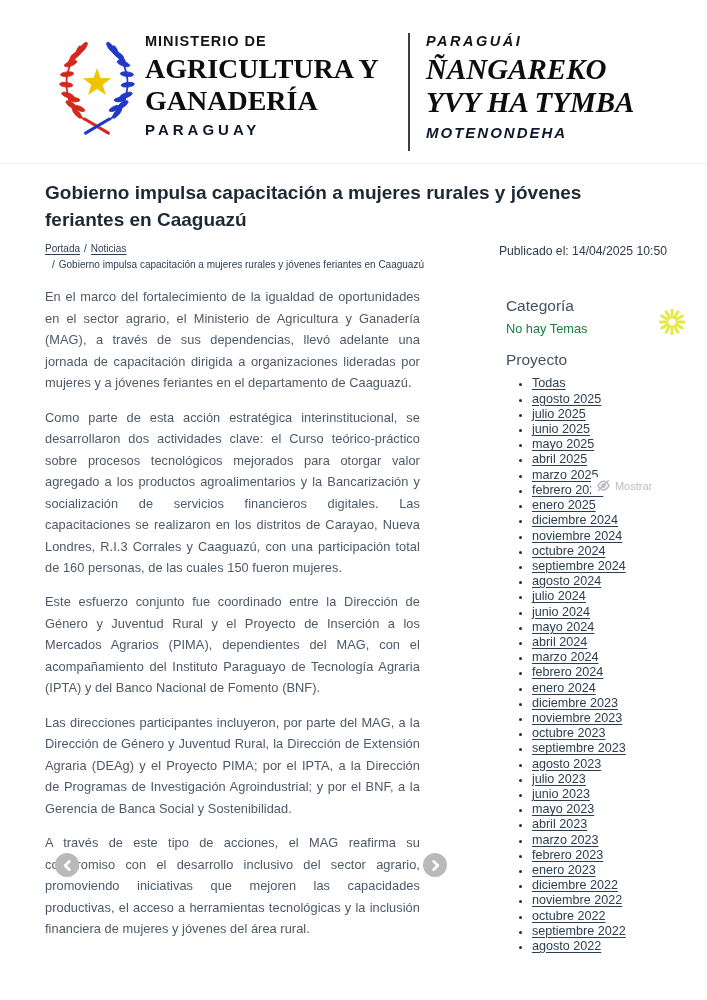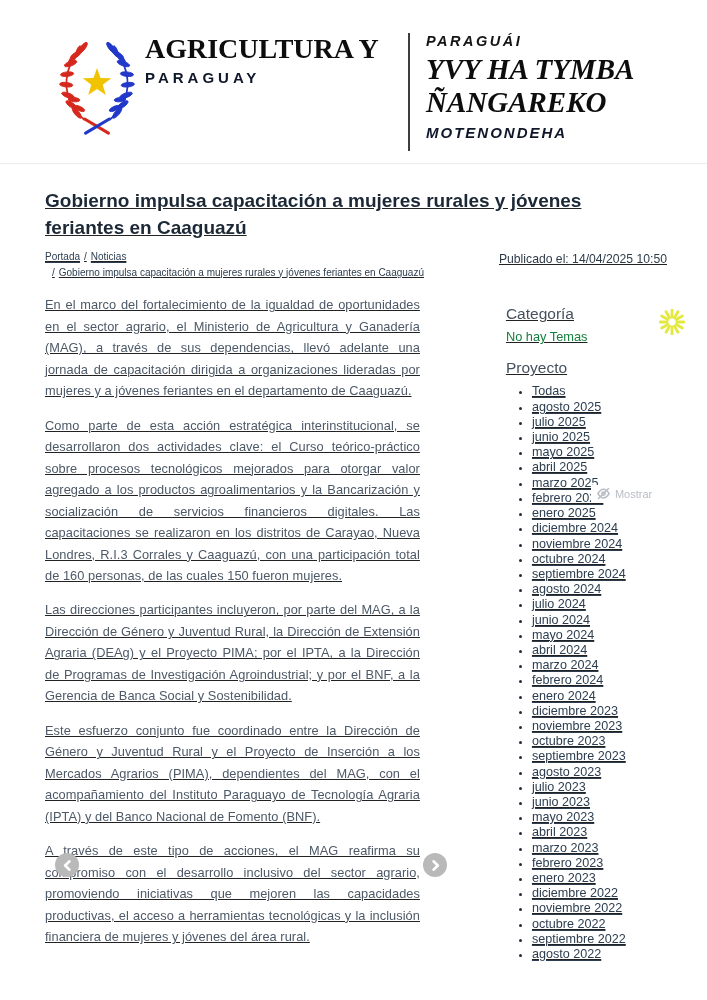--- a/index.html
+++ b/index.html
@@ -13,21 +13,21 @@
   .h-small-top{font-size:14.5px;font-weight:600;letter-spacing:1px;color:#141414;margin-bottom:4px;}
   .h-serif{font-family:"Liberation Serif",serif;font-weight:700;font-size:28px;line-height:1.15;color:#0d0d0d;}
   .h-serif.right{font-size:29px;}
   .h-small-bottom{font-size:15px;font-weight:700;letter-spacing:4px;color:#0f172a;margin-top:4px;}
   .h-right .h-small-top{letter-spacing:2.5px;}
   .h-right .h-small-bottom{font-size:15px;letter-spacing:2px;}
   .h-divider{position:absolute;left:408px;top:33px;width:2px;height:118px;background:#3d3d3d;}
   .header-rule{position:absolute;left:0;top:163px;width:707px;height:1px;background:#ededed;}
 
   
-  #main{position:absolute;left:45px;top:188px;width:622px;text-decoration:underline;}
+  #main{position:absolute;left:45px;top:180px;width:622px;}
   .article-title{margin:0 0 8px 0;font-size:19px;font-weight:700;line-height:1.4;color:#1c2836;width:612px;}
   .meta{display:flex;justify-content:space-between;align-items:flex-start;}
   .breadcrumb{width:445px;font-size:10px;line-height:1.55;color:#2c3d4f;}
   .breadcrumb a{color:#2c3d4f;text-decoration:underline;text-underline-offset:2px;cursor:pointer;}
   .crumb-sep{padding:0 4px;color:#2c3d4f;}
   .crumb-current{width:430px;padding-left:3px;}
   .published{font-size:12.2px;color:#2e3b49;white-space:nowrap;padding-top:3px;}
 
   .body-row{display:flex;margin-top:14px;}
   .content{width:412px;}
@@ -87,30 +87,32 @@
       <g color="#2138c9" transform="translate(100,0) scale(-1,1)">
           <use href="#branch"></use>
         </g>
       <path d="M36,93 L63,109" stroke="#d6291e" stroke-width="3.5" stroke-linecap="round"></path>
       <path d="M64,93 L37,109" stroke="#2138c9" stroke-width="3.5" stroke-linecap="round"></path>
       <polygon fill="#f2c300" points="50,35 54,46.5 66.2,46.7 56.5,54.1 60,65.8 50,58.8 40,65.8 43.5,54.1 33.8,46.7 46,46.5"></polygon>
     </svg>
   </div>
 
   <div class="h-left">
+    <div class="h-small-top">MINISTERIO DE</div>
     <div class="h-serif">AGRICULTURA Y</div>
+    <div class="h-serif">GANADERÍA</div>
     <div class="h-small-bottom">PARAGUAY</div>
   </div>
 
   <div class="h-divider"></div>
 
   <div class="h-right">
     <div class="h-small-top">PARAGUÁI</div>
+    <div class="h-serif right">ÑANGAREKO</div>
     <div class="h-serif right">YVY HA TYMBA</div>
-    <div class="h-serif right">ÑANGAREKO</div>
     <div class="h-small-bottom">MOTENONDEHA</div>
   </div>
 
   <div class="header-rule"></div>
 
   <div id="main">
     <h1 class="article-title">Gobierno impulsa capacitación a mujeres rurales y jóvenes feriantes en Caaguazú</h1>
 
     <div class="meta">
       <div class="breadcrumb">
@@ -124,23 +126,23 @@
       <div class="published">Publicado el: 14/04/2025 10:50</div>
     </div>
 
     <div class="body-row">
       <div class="content">
 
           <p class="para">En el marco del fortalecimiento de la igualdad de oportunidades en el sector agrario, el Ministerio de Agricultura y Ganadería (MAG), a través de sus dependencias, llevó adelante una jornada de capacitación dirigida a organizaciones lideradas por mujeres y a jóvenes feriantes en el departamento de Caaguazú.</p>
 
           <p class="para">Como parte de esta acción estratégica interinstitucional, se desarrollaron dos actividades clave: el Curso teórico-práctico sobre procesos tecnológicos mejorados para otorgar valor agregado a los productos agroalimentarios y la Bancarización y socialización de servicios financieros digitales. Las capacitaciones se realizaron en los distritos de Carayao, Nueva Londres, R.I.3 Corrales y Caaguazú, con una participación total de 160 personas, de las cuales 150 fueron mujeres.</p>
 
+          <p class="para">Este esfuerzo conjunto fue coordinado entre la Dirección de Género y Juventud Rural y el Proyecto de Inserción a los Mercados Agrarios (PIMA), dependientes del MAG, con el acompañamiento del Instituto Paraguayo de Tecnología Agraria (IPTA) y del Banco Nacional de Fomento (BNF).</p>
+
           <p class="para">Las direcciones participantes incluyeron, por parte del MAG, a la Dirección de Género y Juventud Rural, la Dirección de Extensión Agraria (DEAg) y el Proyecto PIMA; por el IPTA, a la Dirección de Programas de Investigación Agroindustrial; y por el BNF, a la Gerencia de Banca Social y Sostenibilidad.</p>
-
-          <p class="para">Este esfuerzo conjunto fue coordinado entre la Dirección de Género y Juventud Rural y el Proyecto de Inserción a los Mercados Agrarios (PIMA), dependientes del MAG, con el acompañamiento del Instituto Paraguayo de Tecnología Agraria (IPTA) y del Banco Nacional de Fomento (BNF).</p>
 
           <p class="para">A través de este tipo de acciones, el MAG reafirma su compromiso con el desarrollo inclusivo del sector agrario, promoviendo iniciativas que mejoren las capacidades productivas, el acceso a herramientas tecnológicas y la inclusión financiera de mujeres y jóvenes del área rural.</p>
         </div>
 
       <div class="sidebar">
         <h3 class="side-heading">Categoría</h3>
         <p class="side-empty">No hay Temas</p>
         <h3 class="side-heading archives-heading">Proyecto</h3>
         <ul class="archive-list">
 

